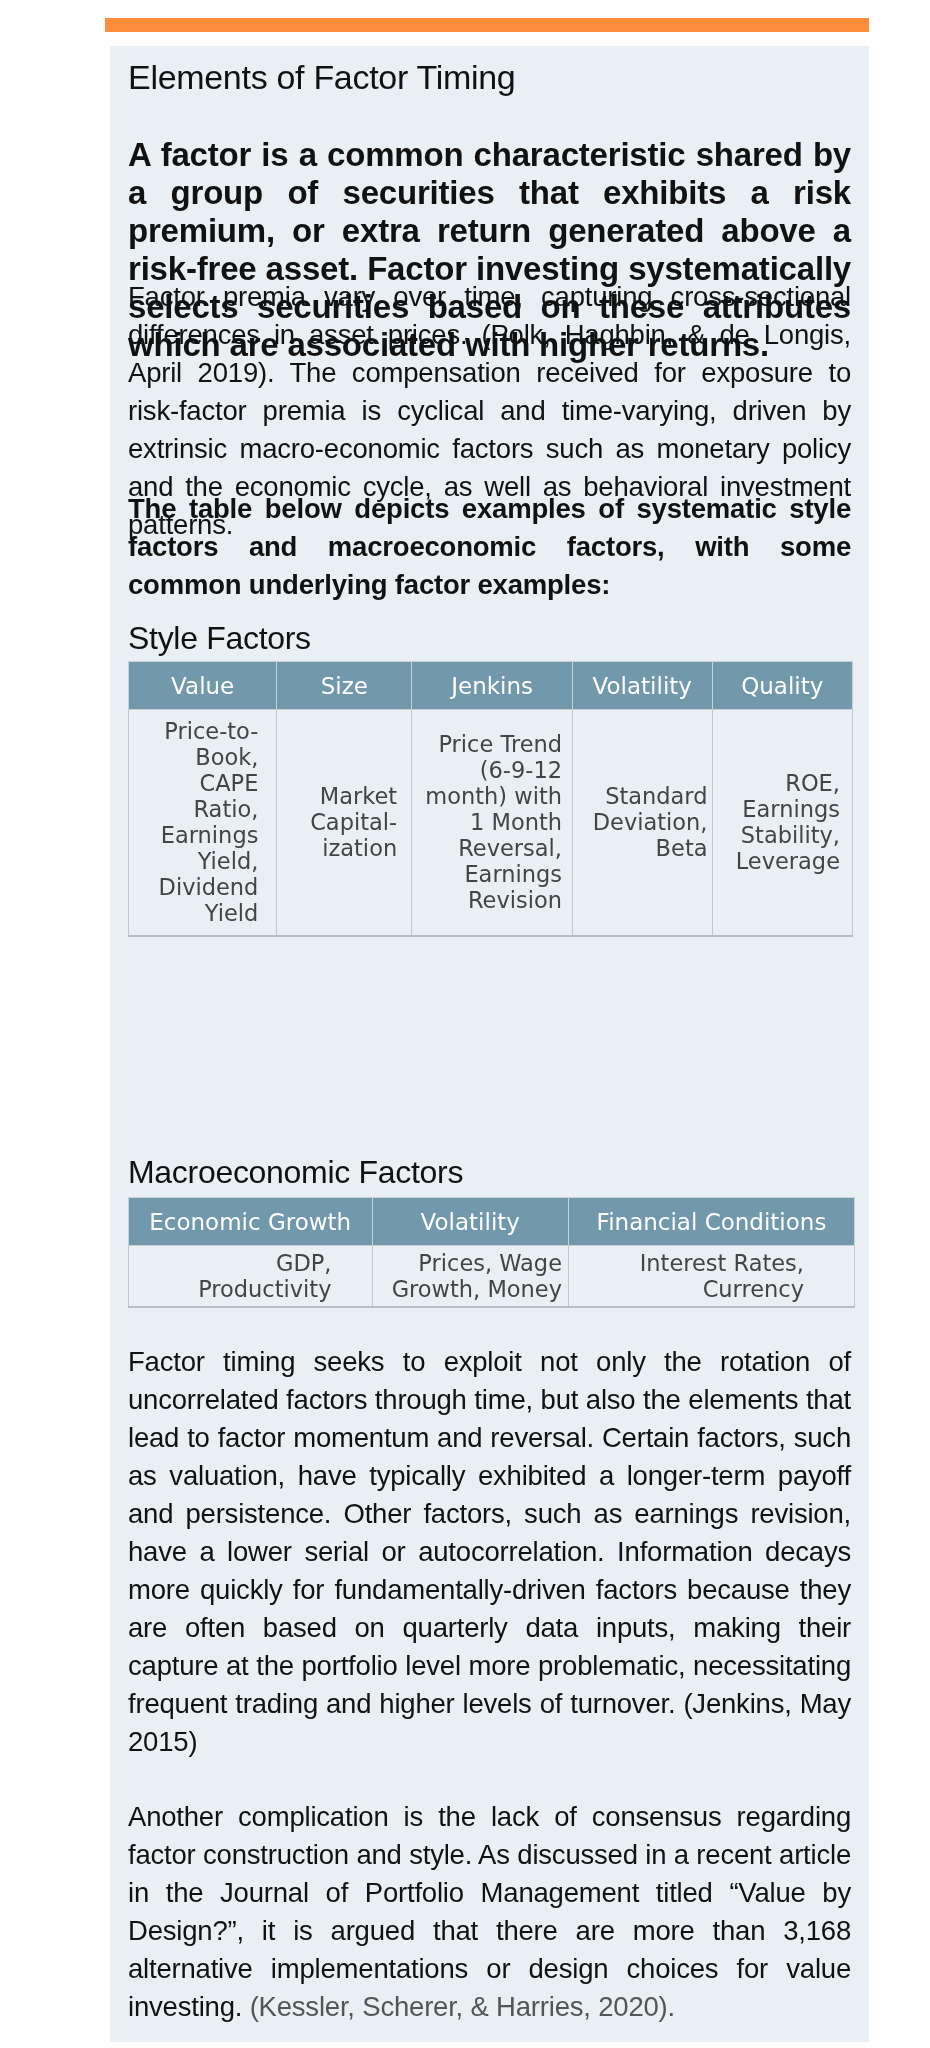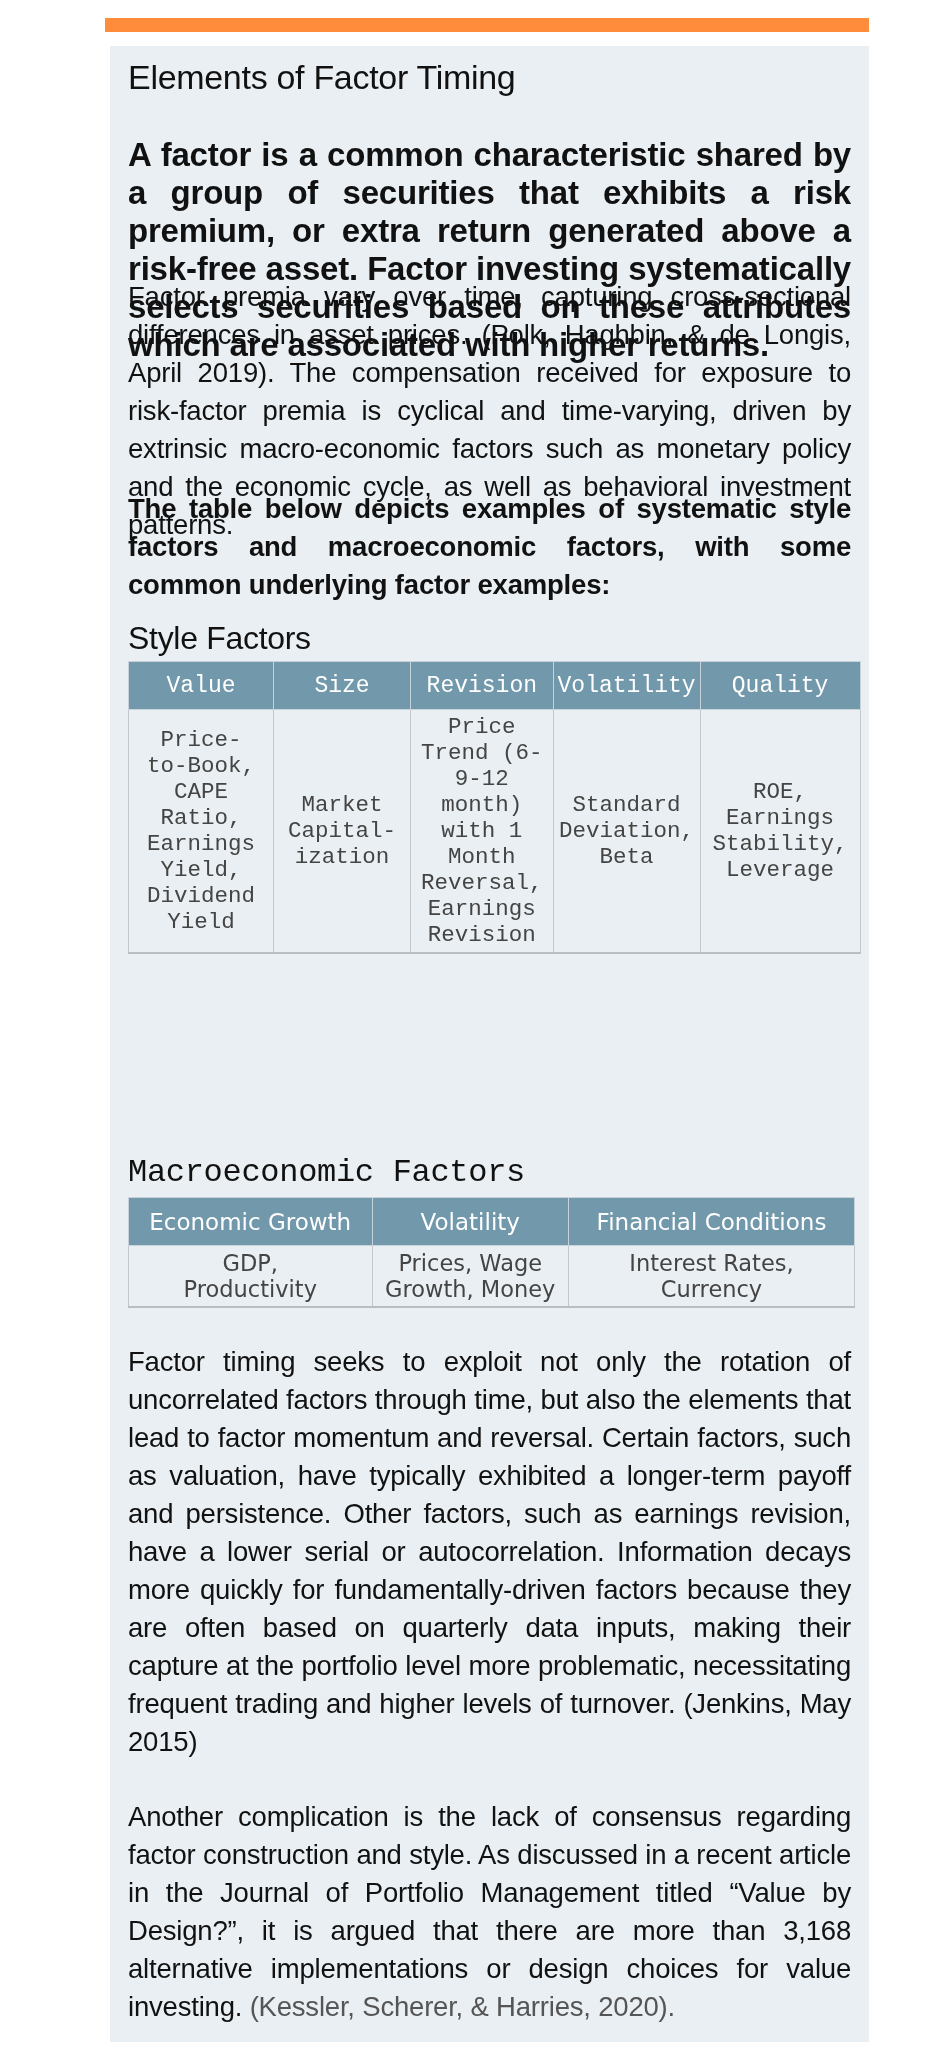--- a/index.html
+++ b/index.html
@@ -8,62 +8,62 @@
   .top-bar { position: absolute; left: 105px; top: 18px; width: 764px; height: 14px; background: #FF8C3A; }
   .panel { position: absolute; left: 110px; top: 46px; width: 759px; height: 1996px; background: #E9EFF2; }
   .inner { position: absolute; left: 18px; top: 0; width: 723px; }
   h1.title { position: absolute; top: 12px; left: 0; margin: 0; font-size: 34px; font-weight: normal; letter-spacing: -0.3px; }
   .para { position: absolute; left: 0; width: 723px; margin: 0; font-size: 27.5px; line-height: 38px; text-align: justify; letter-spacing: -0.2px; }
   .para.bold { font-weight: bold; font-size: 33px; }
   .cite { color: #555; }
   h2.section { position: absolute; left: 0; margin: 0; font-size: 32px; font-weight: normal; letter-spacing: -0.3px; }
   table.factors { position: absolute; left: 0; border-collapse: collapse; font-family: "DejaVu Sans", sans-serif; }
   table.factors th { background: #7299AB; color: #fff; font-weight: normal; font-size: 23px; height: 47px; border: 1px solid #C8D3D9; padding: 0 4px; }
-  table.factors td { color: #444; font-size: 22.5px; line-height: 26px; text-align: center; vertical-align: middle; border: 1px solid #C2C8CC; padding: 4px 4px; }
+  table.factors td { color: #444; font-size: 22.5px; line-height: 26px; text-align: right; vertical-align: middle; border: 1px solid #C2C8CC; padding: 4px 4px; }
   table.factors { border-bottom: 2px solid #B8BEC2; }
 </style>
 </head>
 <body>
 
 <div class="top-bar"></div>
 
 <div class="panel">
   <div class="inner">
     <h1 class="title">Elements of Factor Timing</h1>
 
     <p class="para bold" style="top:90px;">A factor is a common characteristic shared by a group of securities that exhibits a risk premium, or extra return generated above a risk-free asset. Factor investing systematically selects securities based on these attributes which are associated with higher returns.</p>
 
     <p class="para" style="top:232px;">Factor premia vary over time, capturing cross-sectional differences in asset prices. (Polk, Haghbin, &amp; de Longis, April 2019). The compensation received for exposure to risk-factor premia is cyclical and time-varying, driven by extrinsic macro-economic factors such as monetary policy and the economic cycle, as well as behavioral investment patterns.</p>
 
     <p class="para" style="top:444px;font-weight:bold;">The table below depicts examples of systematic style factors and macroeconomic factors, with some common underlying factor examples:</p>
 
     <h2 class="section" style="top:574px;text-align:center;">Style Factors</h2>
 
-    <table class="factors" style="top:615px; width:725px;font-family:Liberation Mono, monospace;">
+    <table class="factors" style="top:615px; width:725px;">
       <thead>
         <tr>
           <th style="width:142px">Value</th>
           <th style="width:130px">Size</th>
-          <th style="width:160px">Revision</th>
+          <th style="width:160px">Jenkins</th>
           <th style="width:134px">Volatility</th>
           <th style="width:134px">Quality</th>
         </tr>
       </thead>
       <tbody>
         <tr style="height:226px;">
           <td style="padding:4px 18px;">Price-to-Book, CAPE Ratio, Earnings Yield, Dividend Yield</td>
           <td style="padding:4px 14px;">Market Capital-ization</td>
           <td style="padding:4px 10px;">Price Trend (6-9-12 month) with 1 Month Reversal, Earnings Revision</td>
           <td>Standard Deviation, Beta</td>
           <td style="padding:4px 12px;margin-top:27px;">ROE, Earnings Stability, Leverage</td>
         </tr>
       </tbody>
     </table>
 
-    <h2 class="section" style="top:1108px;font-family:Liberation Mono, monospace;">Macroeconomic Factors</h2>
+    <h2 class="section" style="top:1108px;">Macroeconomic Factors</h2>
 
     <table class="factors" style="top:1151px; width:727px;">
       <thead>
         <tr>
           <th style="width:238px">Economic Growth</th>
           <th style="width:198px">Volatility</th>
           <th style="width:287px">Financial Conditions</th>
         </tr>
       </thead>
       <tbody>

